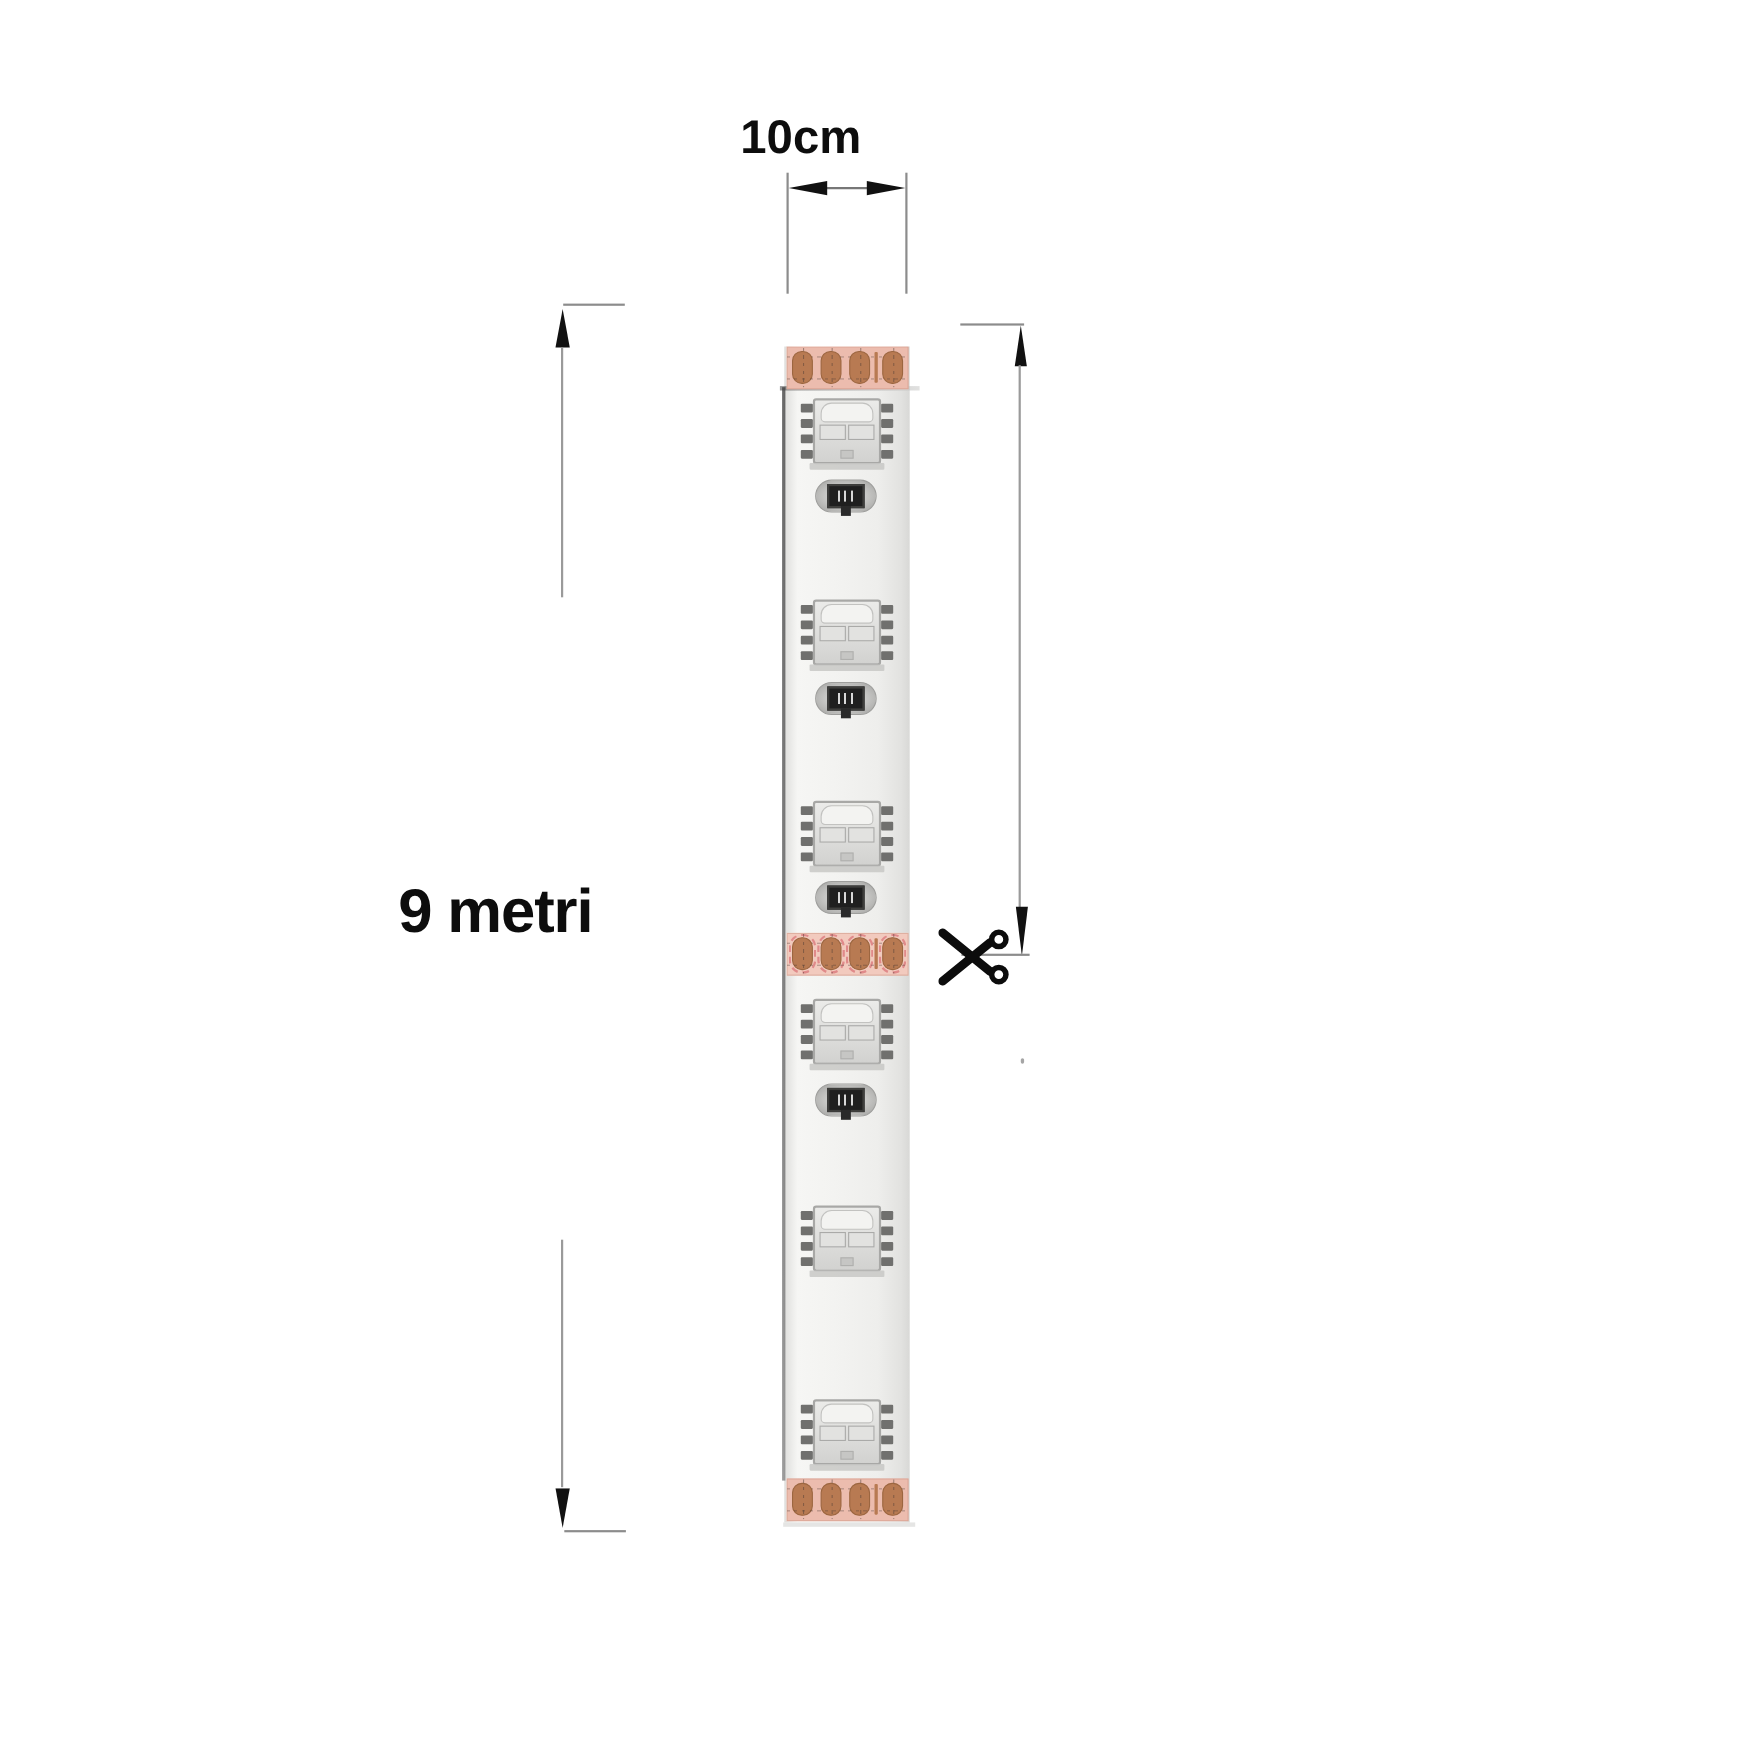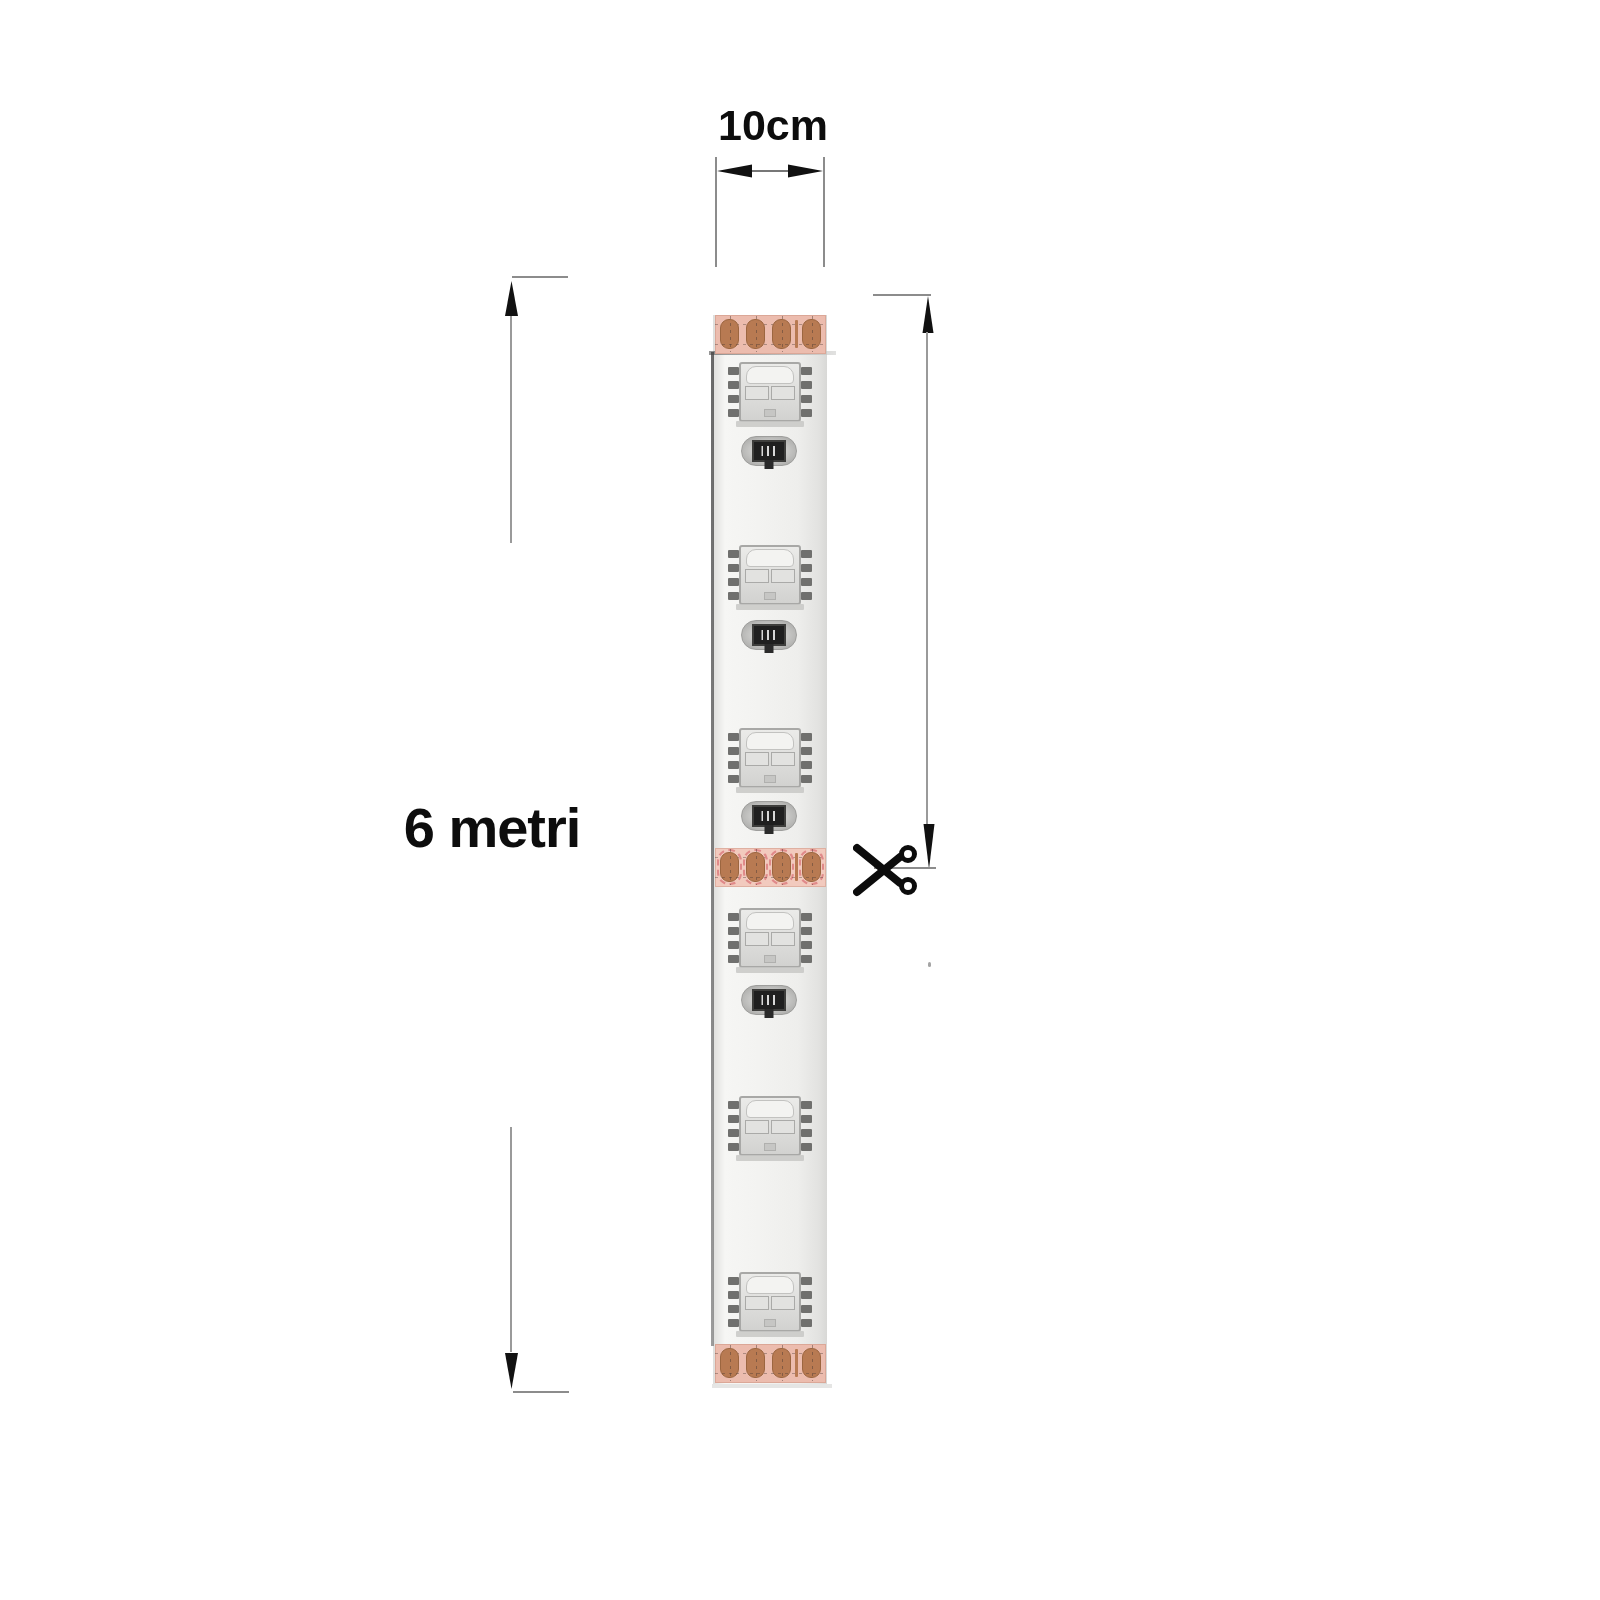--- a/index.html
+++ b/index.html
@@ -1,20 +1,20 @@
 <!DOCTYPE html>
 <html><head>
 <meta charset="utf-8">
 <style>
   html,body{margin:0;padding:0;background:#fff;}
   .canvas{position:relative;width:1600px;height:1600px;background:#ffffff;overflow:hidden;
           font-family:"Liberation Sans","DejaVu Sans",sans-serif;}
 
   
-  .dim-label{position:absolute;color:#0d0d0d;font-weight:bold;text-align:center;}
+  .dim-label{position:absolute;color:#0d0d0d;font-weight:bold;text-align:left;}
   .label-10cm{left:673px;top:101px;width:200px;font-size:43px;letter-spacing:0px;}
   .label-5metri{left:362px;top:795px;width:260px;font-size:56px;letter-spacing:-1px;}
 
   
   .tick{position:absolute;height:2px;background:#8c8c8c;}
   .tick-tl{left:512px;top:276px;width:56px;}
   .tick-bl{left:513px;top:1391px;width:56px;}
   .tick-tr{left:873px;top:294px;width:58px;}
   .tick-cut{left:874px;top:867px;width:62px;}
   .vline{position:absolute;width:2px;background:#9a9a9a;}
@@ -289,21 +289,21 @@
     <line x1="28" y1="11" x2="90" y2="11" stroke="#777" stroke-width="2"></line>
     <polygon points="5,11 40,4.5 40,17.5" fill="#111"></polygon>
     <polygon points="111,11 76,4.5 76,17.5" fill="#111"></polygon>
   </svg>
 
   <div class="tick tick-tl"></div>
   <svg class="arrow-svg" style="left:503px;top:281px" width="17" height="36">
     <polygon points="8.5,0 15,35 2,35" fill="#111"></polygon>
   </svg>
   <div class="vline vl-upper"></div>
-  <div class="dim-label label-5metri">6 metri</div>
+  <div class="dim-label label-5metri">9 metri</div>
   <div class="vline vl-lower"></div>
   <svg class="arrow-svg" style="left:503px;top:1353px" width="17" height="37">
     <polygon points="2,0 15,0 8.5,36" fill="#111"></polygon>
   </svg>
   <div class="tick tick-bl"></div>
 
   <div class="tick tick-tr"></div>
   <svg class="arrow-svg" style="left:921px;top:296px" width="14" height="38">
     <polygon points="7,0 12.5,37 1.5,37" fill="#111"></polygon>
   </svg>

